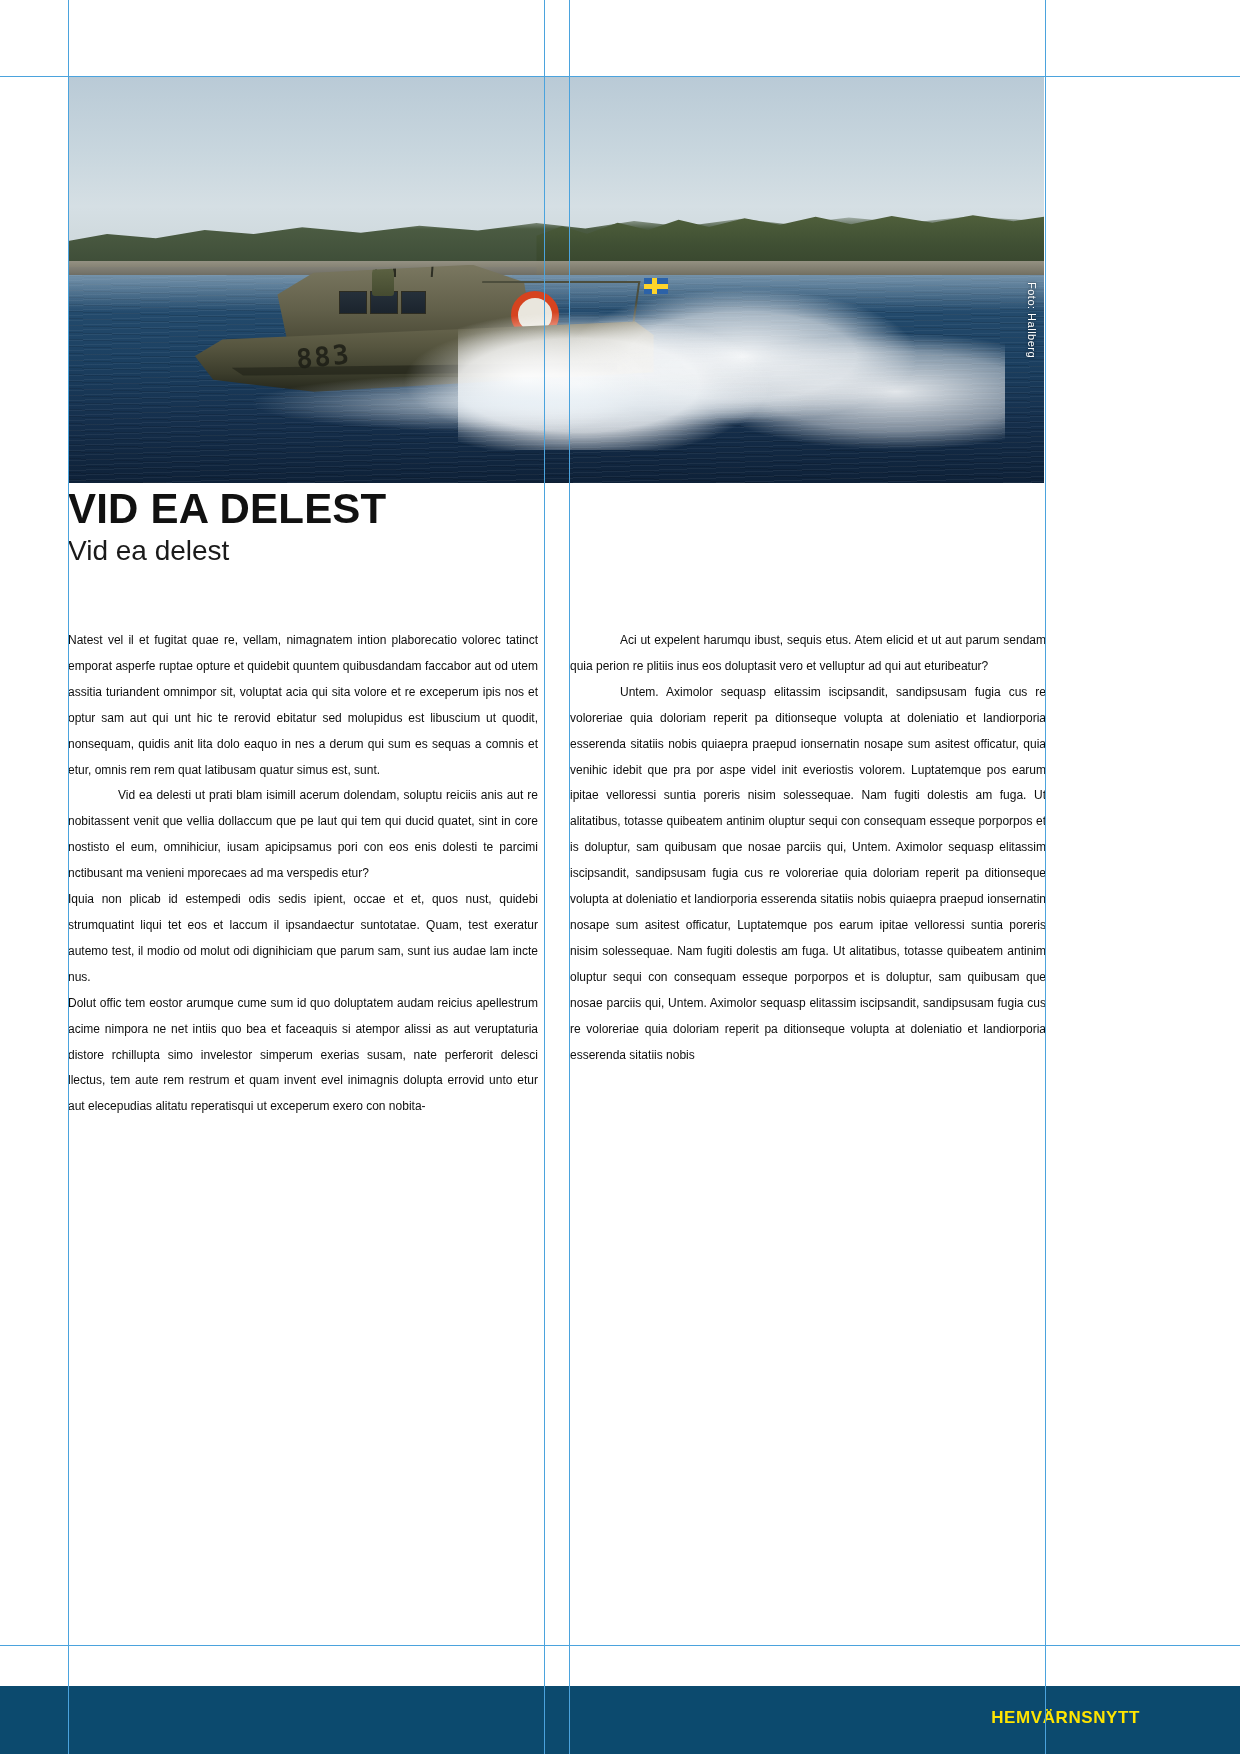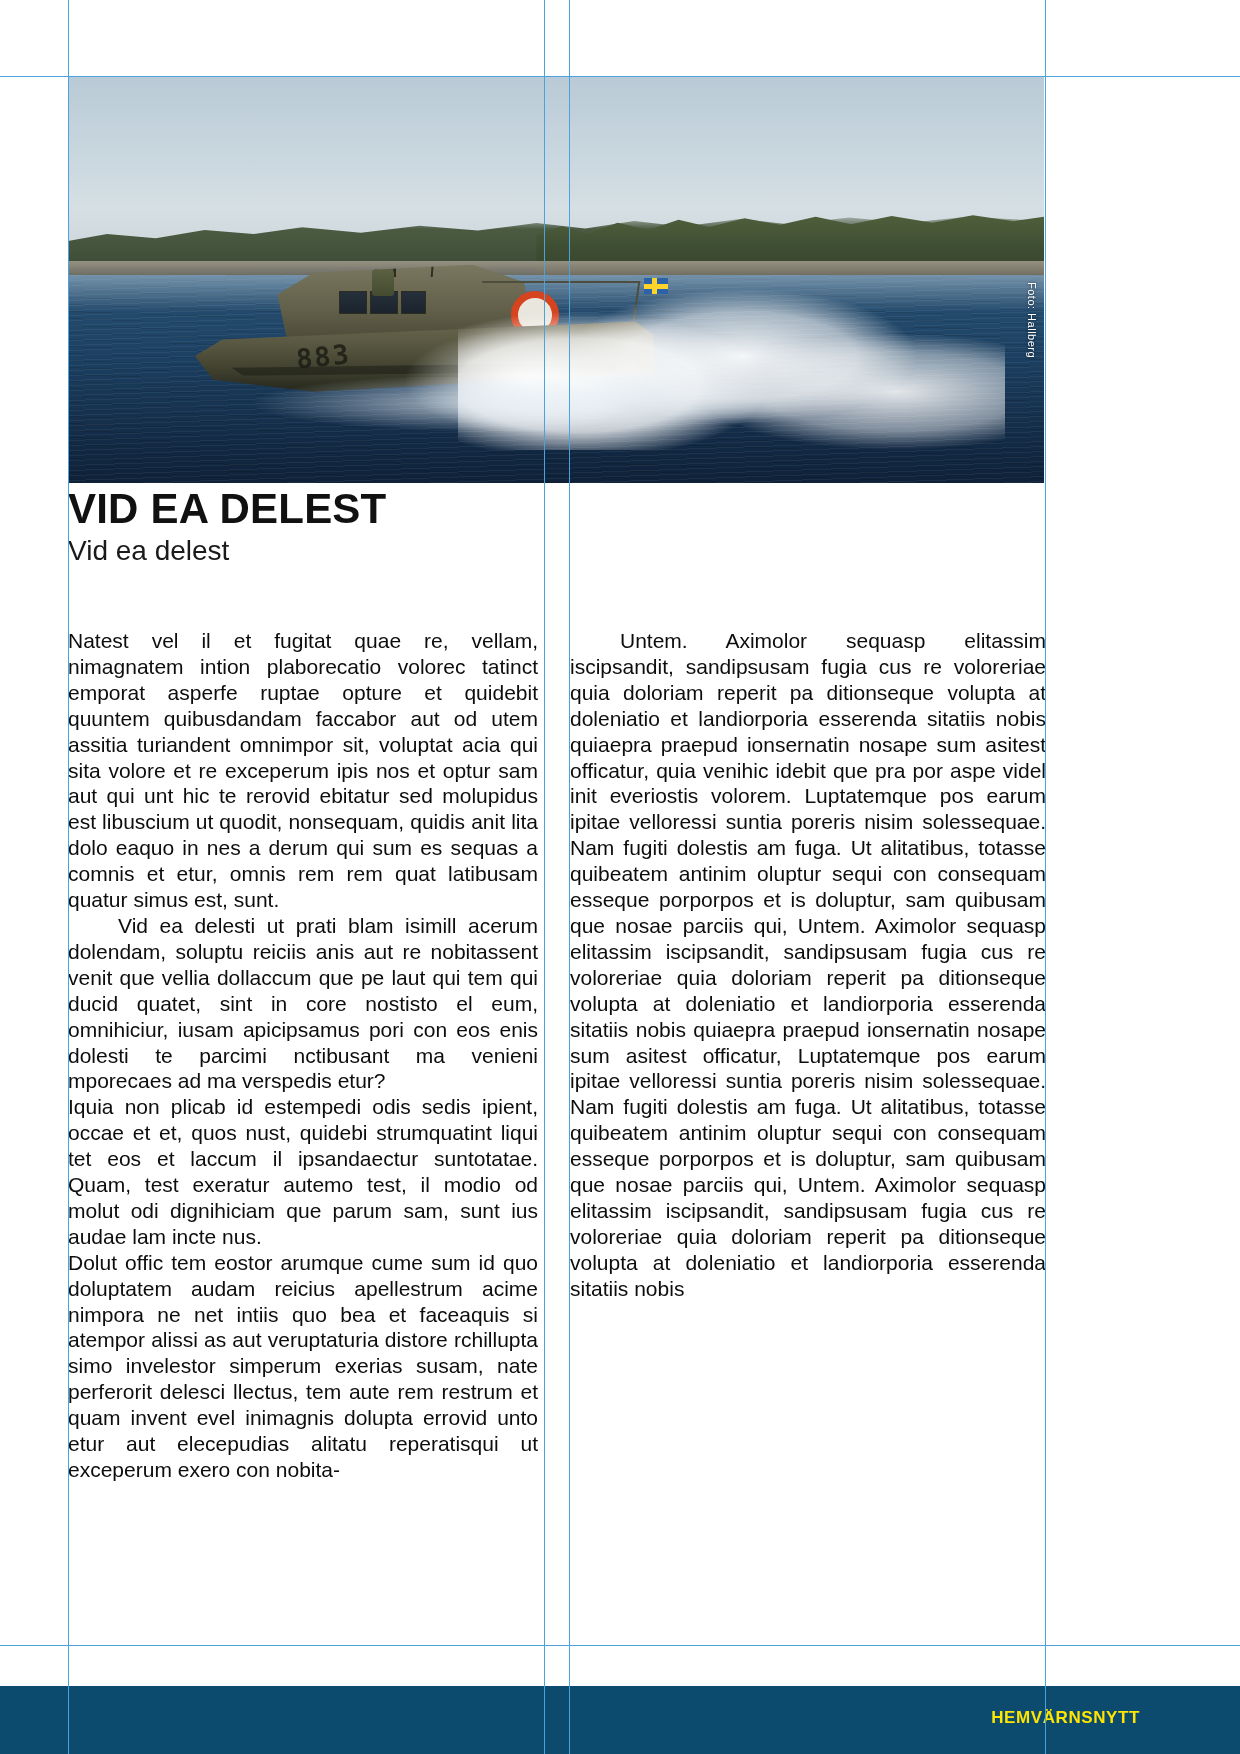--- a/index.html
+++ b/index.html
@@ -153,21 +153,21 @@
     line-height:1.12;z-index:20;
   }
   .subhead{
     position:absolute;left:68px;top:511px;width:700px;
     font-size:28px;font-weight:normal;color:#1a1a1a;line-height:1.2;z-index:20;
   }
 
   
   .col{
     position:absolute;top:628px;
-    font-size:21px;line-height:25.9px;color:#0d0d0d;
+    font-size:12px;line-height:25.9px;color:#0d0d0d;
     text-align:justify;
     -webkit-hyphens:auto;hyphens:auto;
     z-index:20;
   }
   .col p{margin:0;}
   .col p.indent{text-indent:50px;}
   .col-left{left:68px;width:470px;}
   .col-right{left:570px;width:476px;}
 
   
@@ -231,20 +231,21 @@
   <h2 class="subhead">Vid ea delest</h2>
 
   <div class="col col-left">
     <p>Natest vel il et fugitat quae re, vellam, nimagnatem intion plaborecatio volorec tatinct emporat asperfe ruptae opture et quidebit quuntem quibusdandam faccabor aut od utem assitia turiandent omnimpor sit, voluptat acia qui sita volore et re exceperum ipis nos et optur sam aut qui unt hic te rerovid ebitatur sed molupidus est libuscium ut quodit, nonsequam, quidis anit lita dolo eaquo in nes a derum qui sum es sequas a comnis et etur, omnis rem rem quat latibusam quatur simus est, sunt.</p>
     <p class="indent">Vid ea delesti ut prati blam isimill acerum dolendam, soluptu reiciis anis aut re nobitassent venit que vellia dollaccum que pe laut qui tem qui ducid quatet, sint in core nostisto el eum, omnihiciur, iusam apicipsamus pori con eos enis dolesti te parcimi nctibusant ma venieni mporecaes ad ma verspedis etur?</p>
     <p>Iquia non plicab id estempedi odis sedis ipient, occae et et, quos nust, quidebi strumquatint liqui tet eos et laccum il ipsandaectur suntotatae. Quam, test exeratur autemo test, il modio od molut odi dignihiciam que parum sam, sunt ius audae lam incte nus.</p>
     <p>Dolut offic tem eostor arumque cume sum id quo doluptatem audam reicius apellestrum acime nimpora ne net intiis quo bea et faceaquis si atempor alissi as aut veruptaturia distore rchillupta simo invelestor simperum exerias susam, nate perferorit delesci llectus, tem aute rem restrum et quam invent evel inimagnis dolupta errovid unto etur aut elecepudias alitatu reperatisqui ut exceperum exero con nobita-</p>
   </div>
 
   <div class="col col-right">
+    <p class="indent">Aci ut expelent harumqu ibust, sequis etus. Atem elicid et ut aut parum sendam quia perion re plitiis inus eos doluptasit vero et velluptur ad qui aut eturibeatur?</p>
     <p class="indent">Untem. Aximolor sequasp elitassim iscipsandit, sandipsusam fugia cus re voloreriae quia doloriam reperit pa ditionseque volupta at doleniatio et landiorporia esserenda sitatiis nobis quiaepra praepud ionsernatin nosape sum asitest officatur, quia venihic idebit que pra por aspe videl init everiostis volorem. Luptatemque pos earum ipitae velloressi suntia poreris nisim solessequae. Nam fugiti dolestis am fuga. Ut alitatibus, totasse quibeatem antinim oluptur sequi con consequam esseque porporpos et is doluptur, sam quibusam que nosae parciis qui, Untem. Aximolor sequasp elitassim iscipsandit, sandipsusam fugia cus re voloreriae quia doloriam reperit pa ditionseque volupta at doleniatio et landiorporia esserenda sitatiis nobis quiaepra praepud ionsernatin nosape sum asitest officatur, Luptatemque pos earum ipitae velloressi suntia poreris nisim solessequae. Nam fugiti dolestis am fuga. Ut alitatibus, totasse quibeatem antinim oluptur sequi con consequam esseque porporpos et is doluptur, sam quibusam que nosae parciis qui, Untem. Aximolor sequasp elitassim iscipsandit, sandipsusam fugia cus re voloreriae quia doloriam reperit pa ditionseque volupta at doleniatio et landiorporia esserenda sitatiis nobis</p>
   </div>
 
   <div class="footer-bar">
     <div class="footer-label">HEMVÄRNSNYTT</div>
   </div>
 
 </div>
 
 </body></html>

